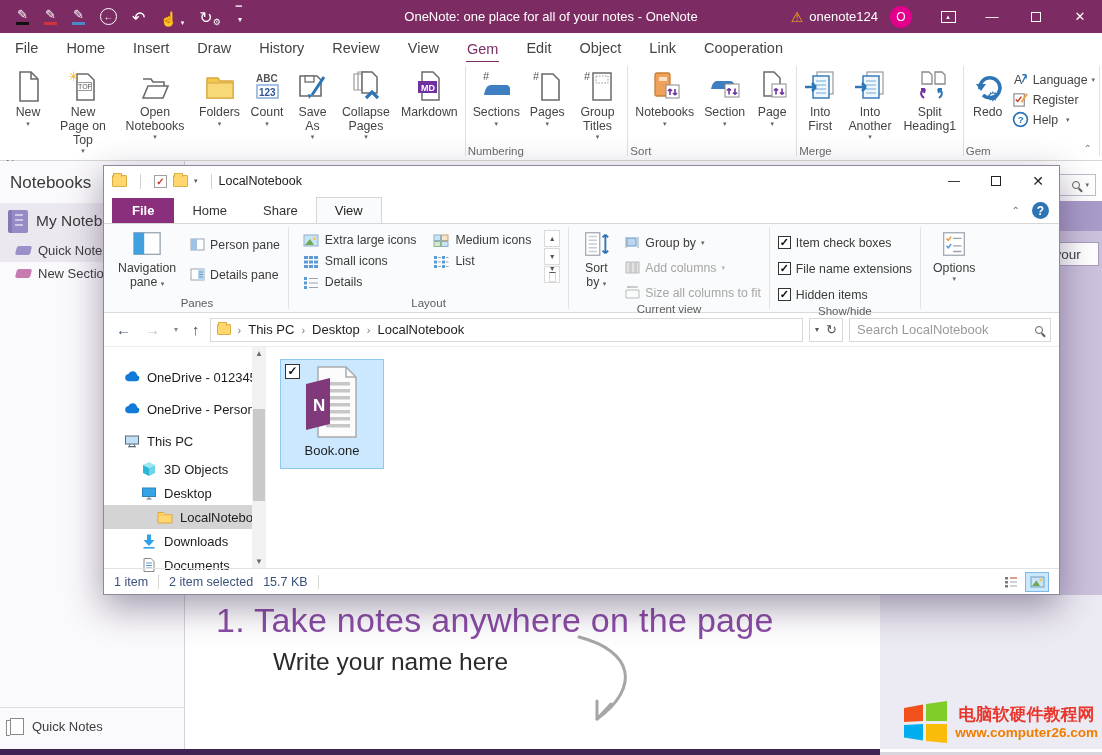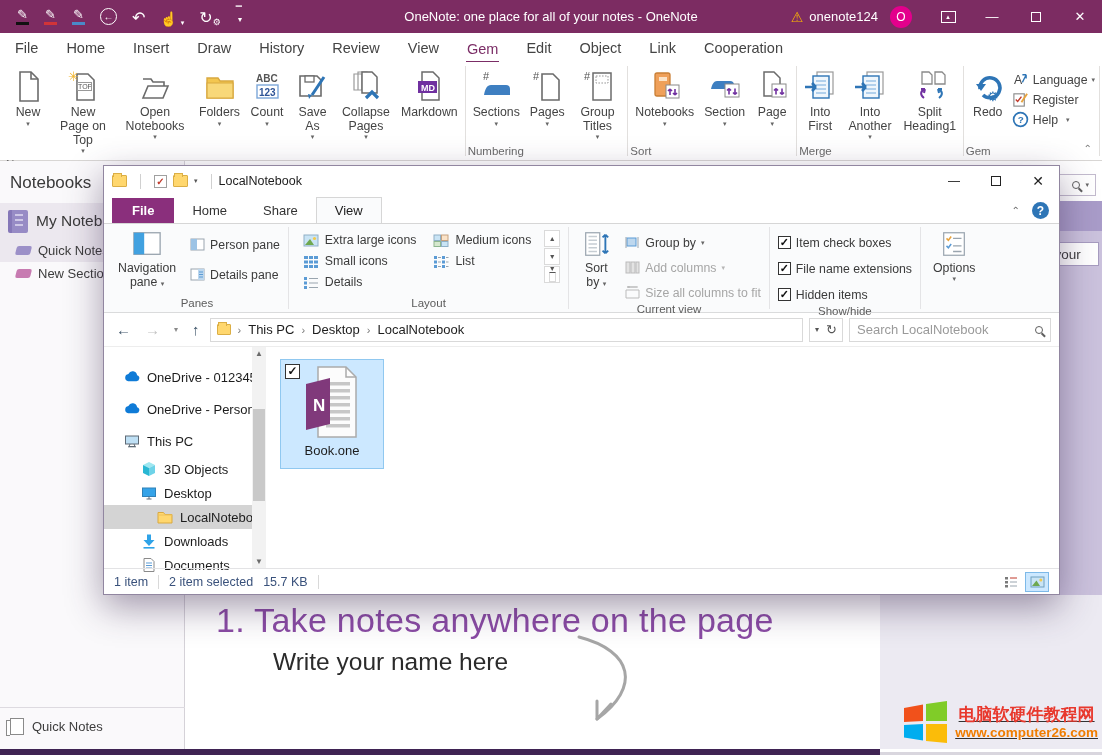--- a/index.html
+++ b/index.html
@@ -67,21 +67,21 @@
   #on-search { position:absolute; left:120px; top:13px; width:96px; height:22px; background:#fff; border:1px solid #C3BBCE; display:flex; align-items:center; justify-content:flex-end; gap:5px; padding-right:6px; }
   #pt-frag { position:absolute; left:163px; top:81px; width:56px; height:24px; background:#fff; border:1px solid #A79CC0; font-size:13.5px; color:#3c3c3c; display:flex; align-items:center; padding-left:3px; overflow:hidden; }
   .mag { width:8px; height:8px; border:1.6px solid #5f5f5f; border-radius:50%; position:relative; flex:none; }
   .mag::after { content:""; position:absolute; width:5px; height:1.6px; background:#5f5f5f; transform:rotate(45deg); right:-4px; bottom:-3px; }
 
   #bottombar { position:absolute; left:0; top:749px; width:880px; height:6px; background:#3F2353; }
   #bottombar2 { position:absolute; left:880px; top:752px; width:222px; height:3px; background:#D9D6DE; }
 
   
   #watermark { position:absolute; right:4px; bottom:8px; display:flex; align-items:center; gap:7px; z-index:20; }
-  #wm-text { display:flex; flex-direction:column; align-items:center; line-height:1.25;text-decoration:underline; }
+  #wm-text { display:flex; flex-direction:column; align-items:center; line-height:1.25; }
   #wm-name { font-size:17px; font-weight:bold; color:#E8382D; }
   #wm-url { font-size:13.5px; font-weight:bold; color:#F07D00; }
 
   
   #explorer { position:absolute; left:103px; top:165px; width:957px; height:430px; background:#fff; border:1px solid #9186A0; box-shadow:0 12px 34px rgba(55,35,75,.45); z-index:10; display:flex; flex-direction:column; }
   #x-title { height:30px; display:flex; align-items:center; padding-left:8px; font-size:12.5px; color:#1d1d1d; }
   #x-title .sep { width:1px; height:15px; background:#D0D0D0; margin:0 7px; }
   #x-title .wbtn { width:42px; height:30px; display:flex; align-items:center; justify-content:center; font-size:12px; color:#222; }
   #x-qat { display:flex; align-items:center; gap:6px; }
   .xfolder { width:15px; height:12px; background:#FFD76E; border:1px solid #DBAE45; border-radius:1px; position:relative; }

